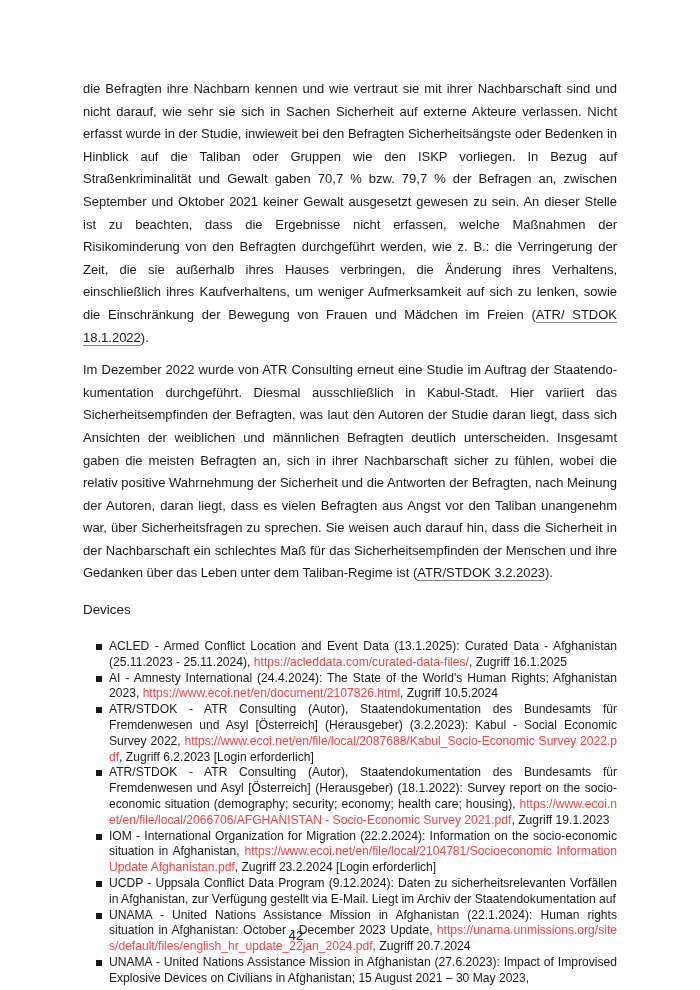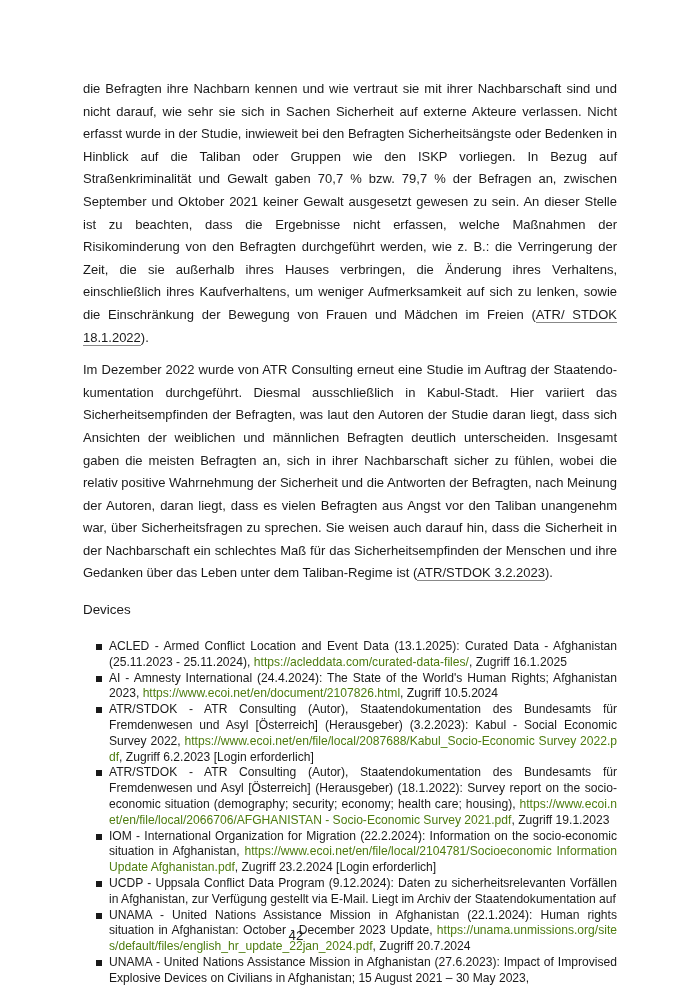--- a/index.html
+++ b/index.html
@@ -8,21 +8,21 @@
   .page { position: absolute; left: 83px; top: 78px; width: 534px; }
   p.body { margin: 0; font-size: 13px; line-height: 22.6px; text-align: justify; }
   p.body + p.body { margin-top: 10px; }
   .cite { text-decoration: none; border-bottom: 1.5px solid #888; color: #1a1a1a; }
   .quellen { font-size: 13.4px; margin-top: 14px; line-height: 22px; }
   ul.refs { list-style: none; margin: 18px 0 0 0; padding: 0 0 0 13px; }
   ul.refs li { position: relative; padding-left: 13px; font-size: 12.1px;
                line-height: 15.8px; text-align: justify; margin: 0; }
   ul.refs li::before { content: ""; position: absolute; left: 0; top: 5px;
                width: 6px; height: 6px; background: #1a1a1a; }
-  a.link { color: #4d7c0f; text-decoration: none; word-break: break-all; }
+  a.link { color: #ef4444; text-decoration: none; word-break: break-all; }
   .pagenum { position: absolute; left: 0; width: 592px; top: 928px;
              text-align: center; font-size: 13.4px; }
 </style>
 </head>
 <body>
 
 <div class="page">
   <p class="body"><span>die Befragten ihre Nachbarn kennen und wie vertraut sie mit ihrer Nachbarschaft sind und nicht darauf, wie sehr sie sich in Sachen Sicherheit auf externe Akteure verlassen. Nicht erfasst wurde in der Studie, inwieweit bei den Befragten Sicherheitsängste oder Bedenken in Hinblick auf die Taliban oder Gruppen wie den ISKP vorliegen. In Bezug auf Straßenkriminalität und Gewalt gaben 70,7 % bzw. 79,7 % der Befragen an, zwischen September und Oktober 2021 keiner Gewalt ausgesetzt gewesen zu sein. An dieser Stelle ist zu beachten, dass die Ergebnisse nicht erfassen, welche Maßnahmen der Risikominderung von den Befragten durchgeführt werden, wie z. B.: die Verringerung der Zeit, die sie außerhalb ihres Hauses verbringen, die Änderung ihres Verhaltens, einschließlich ihres Kaufverhaltens, um weniger Aufmerksamkeit auf sich zu lenken, sowie die Einschränkung der Bewegung von Frauen und Mädchen im Freien (</span><a class="cite">ATR/ STDOK 18.1.2022</a><span>).</span></p>
   <p class="body"><span>Im Dezember 2022 wurde von ATR Consulting erneut eine Studie im Auftrag der Staatendo­kumentation durchgeführt. Diesmal ausschließlich in Kabul-Stadt. Hier variiert das Sicherheits­empfinden der Befragten, was laut den Autoren der Studie daran liegt, dass sich Ansichten der weiblichen und männlichen Befragten deutlich unterscheiden. Insgesamt gaben die meisten Befragten an, sich in ihrer Nachbarschaft sicher zu fühlen, wobei die relativ positive Wahrneh­mung der Sicherheit und die Antworten der Befragten, nach Meinung der Autoren, daran liegt, dass es vielen Befragten aus Angst vor den Taliban unangenehm war, über Sicherheitsfragen zu sprechen. Sie weisen auch darauf hin, dass die Sicherheit in der Nachbarschaft ein schlechtes Maß für das Sicherheitsempfinden der Menschen und ihre Gedanken über das Leben unter dem Taliban-Regime ist (</span><a class="cite">ATR/STDOK 3.2.2023</a><span>).</span></p>
 

